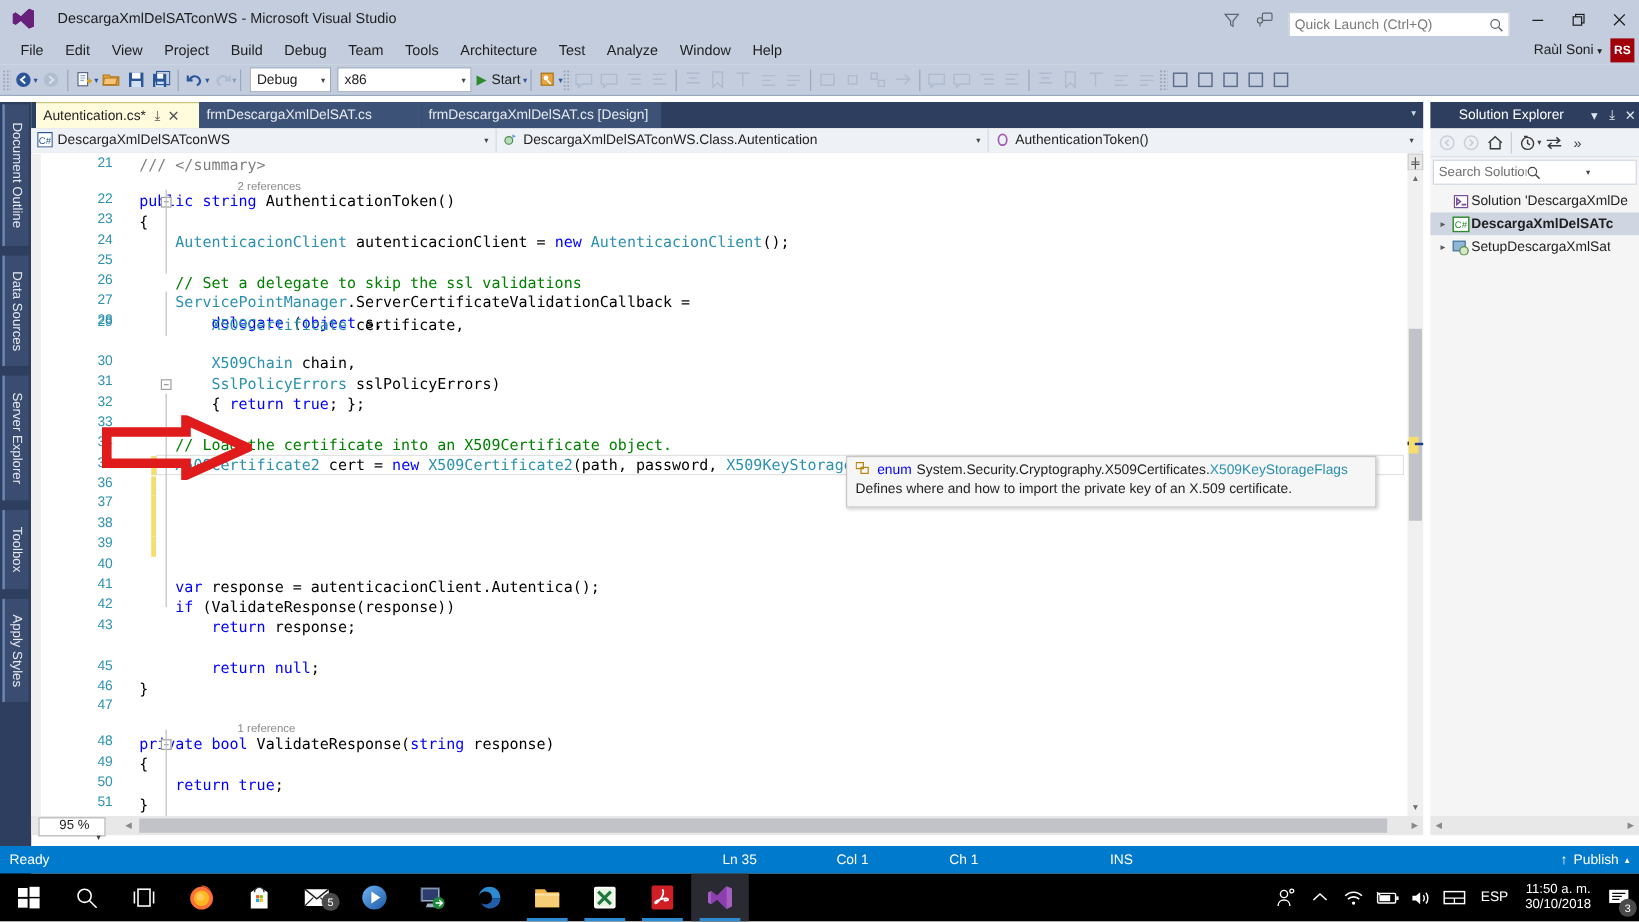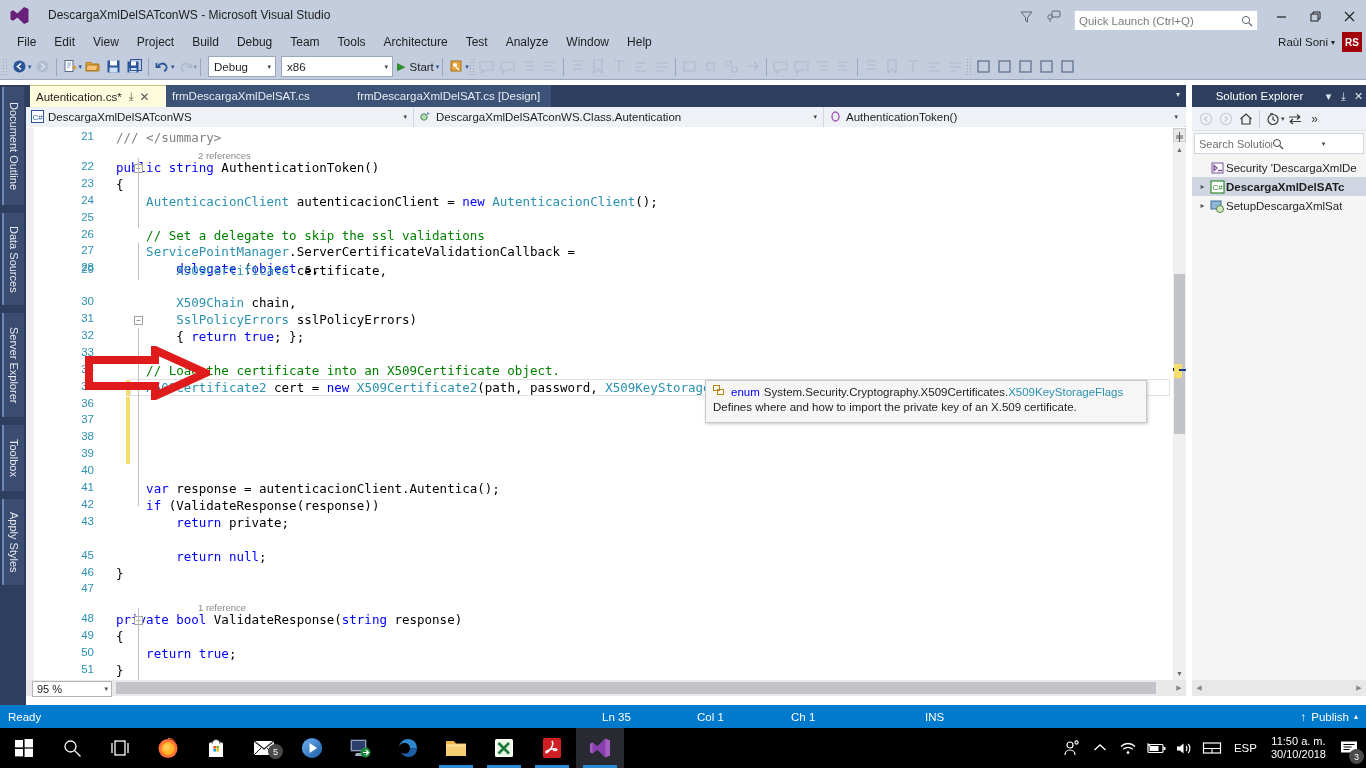--- a/index.html
+++ b/index.html
@@ -174,23 +174,23 @@
   .vs-thumb { position:absolute; left:1px; width:11px; background:#c2c3c9;}
   .vs-mark-y { position:absolute; left:1px; width:8px; height:14px; background:#f5de6e;}
   .vs-mark-b { position:absolute; left:6px; width:7px; height:2px; background:#1a3a8f;}
   .vs-caret-dot { position:absolute; left:0px; width:3px; height:3px; background:#111;}
 
   
   .hbar {
     position:absolute; left:26px; top:680px; width:1160px; height:16px; background:#e8e8e8;
   }
   .zoombox {
-    position:absolute; left:32px; top:681px; width:80px; height:16px;
+    position:absolute; left:32px; top:681px; width:56px; height:16px;
     background:#fff; border:1px solid #b4b4b4; display:flex; align-items:center;
-    font-size:11px; color:#1e1e1e; padding-left:4px;
+    font-size:11px; color:#1e1e1e; padding-left:4px;flex-direction:column;
   }
   .zoombox .z-caret { margin-left:auto; margin-right:3px; font-size:7px; color:#444;}
   .hs-arrow { position:absolute; width:14px; height:16px; display:flex; align-items:center; justify-content:center; font-size:7px; color:#888;}
   .hs-thumb { position:absolute; top:2px; height:12px; background:#c2c3c9;}
 
   
   .solexp {
     position:absolute; left:1192px; top:85px; width:174px; height:595px; background:#f5f5f5;text-align:center;
   }
   .se-header {
@@ -643,21 +643,21 @@
         <div class="ln" style="top: 268.5px;"><span class="num">36</span><span class="txt"></span></div>
         <div class="chgbar" style="top: 285.4px; height: 16.9px;"></div>
         <div class="ln" style="top: 285.4px;"><span class="num">37</span><span class="txt"></span></div>
         <div class="chgbar" style="top: 302.3px; height: 16.9px;"></div>
         <div class="ln" style="top: 302.3px;"><span class="num">38</span></div>
         <div class="chgbar" style="top: 319.2px; height: 16.9px;"></div>
         <div class="ln" style="top: 319.2px;"><span class="num">39</span><span class="txt"></span></div>
         <div class="ln" style="top: 336.1px;"><span class="num">40</span><span class="txt"></span></div>
         <div class="ln" style="top: 353px;"><span class="num">41</span><span class="txt"><span class="plain">    </span><span class="kw">var</span><span class="plain"> response = autenticacionClient.Autentica();</span></span></div>
         <div class="ln" style="top: 369.9px;"><span class="num">42</span><span class="txt"><span class="plain">    </span><span class="kw">if</span><span class="plain"> (ValidateResponse(response))</span></span></div>
-        <div class="ln" style="top: 386.8px;"><span class="num">43</span><span class="txt"><span class="plain">        </span><span class="kw">return</span><span class="plain"> private;</span></span></div>
+        <div class="ln" style="top: 386.8px;"><span class="num">43</span><span class="txt"><span class="plain">        </span><span class="kw">return</span><span class="plain"> response;</span></span></div>
         <div class="ln" style="top: 420.6px;"><span class="num">45</span><span class="txt"><span class="plain">        </span><span class="kw">return null</span><span class="plain">;</span></span></div>
         <div class="ln" style="top: 437.5px;"><span class="num">46</span><span class="txt"><span class="plain">}</span></span></div>
         <div class="ln" style="top: 454.4px;"><span class="num">47</span><span class="txt"></span></div>
         <div class="ref-lbl" style="top: 474.3px;">1 reference</div>
         <div class="ln" style="top: 484.3px;"><span class="num">48</span><span class="txt"><span class="kw">private bool </span><span class="plain">ValidateResponse(</span><span class="kw">string</span><span class="plain"> response)</span></span></div>
         <div class="fold" style="top: 488.3px;">−</div>
         <div class="ln" style="top: 501.2px;"><span class="num">49</span><span class="txt"><span class="plain">{</span></span></div>
         <div class="ln" style="top: 518.1px;"><span class="num">50</span><span class="txt"><span class="plain">    </span><span class="kw">return true</span><span class="plain">;</span></span></div>
         <div class="ln" style="top: 535px;"><span class="num">51</span><span class="txt"><span class="plain">}</span></span></div>
         <div class="ln" style="top: 551.9px;"><span class="num">52</span><span class="txt"><span class="plain">}</span></span></div>
@@ -765,21 +765,21 @@
     </div>
     <div class="se-tree" id="se-tree">
         <div class="se-row">
           <span class="se-exp"></span>
           <span class="se-ico">
             <svg width="14" height="14" viewBox="0 0 14 14">
               <rect x="1" y="2" width="11" height="10" fill="#fff" stroke="#7a4f9a"></rect>
               <path d="M3 4.5 6 7 3 9.5zM7 9.5h4" stroke="#7a4f9a" stroke-width="1.3" fill="none"></path>
             </svg>
           </span>
-          <span class="se-label">Security 'DescargaXmlDe</span>
+          <span class="se-label">Solution 'DescargaXmlDe</span>
         </div>
         <div class="se-row selected">
           <span class="se-exp">▸</span>
           <span class="se-ico">
             <svg width="15" height="14" viewBox="0 0 15 14">
               <rect x="1" y="1" width="13" height="12" fill="#fff" stroke="#2e8b2e" stroke-width="1.2"></rect>
               <text x="7.5" y="10" font-size="8" text-anchor="middle" fill="#2e8b2e" font-family="Liberation Sans">C#</text>
             </svg>
           </span>
           <span class="se-label bold">DescargaXmlDelSATc</span>

